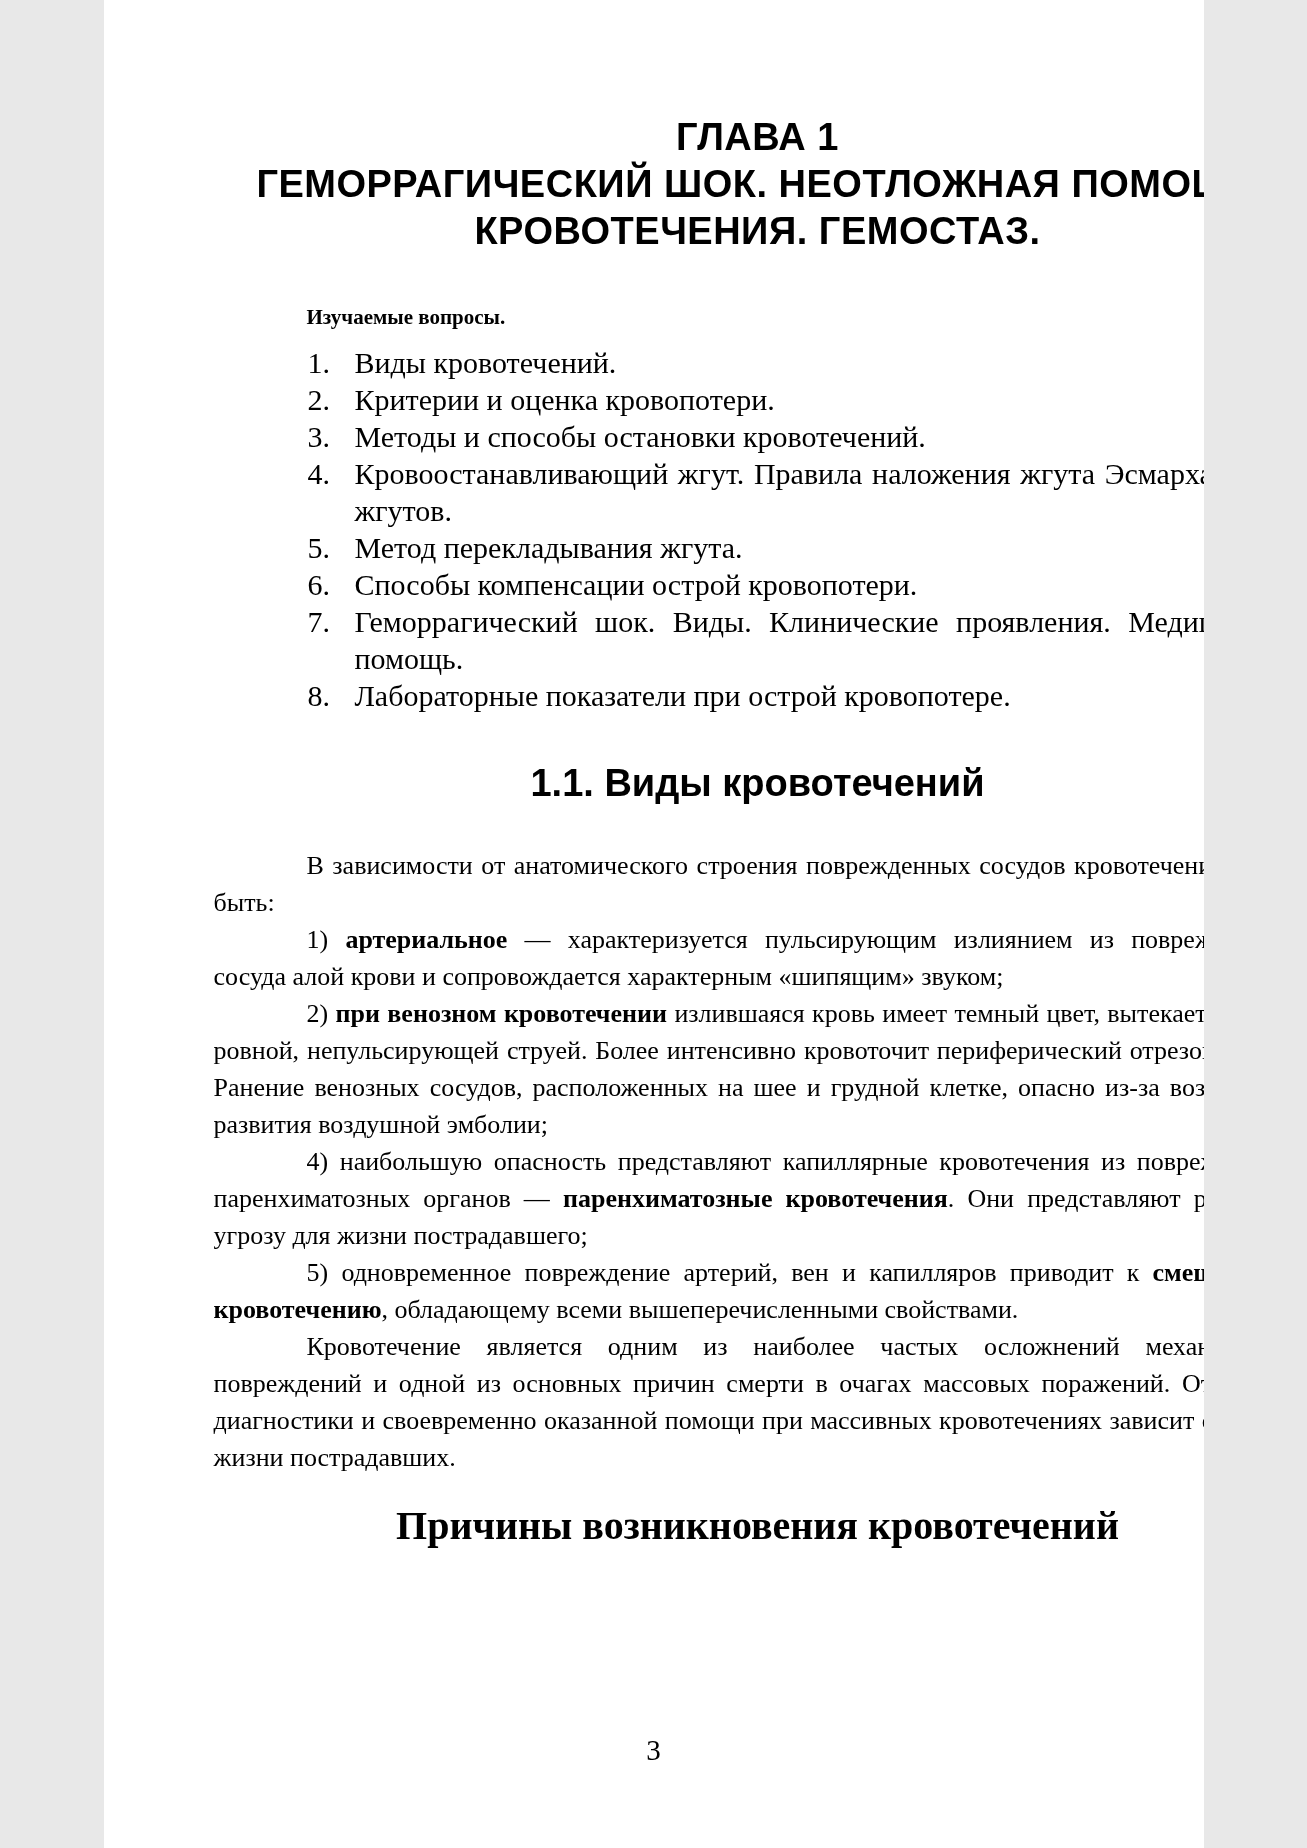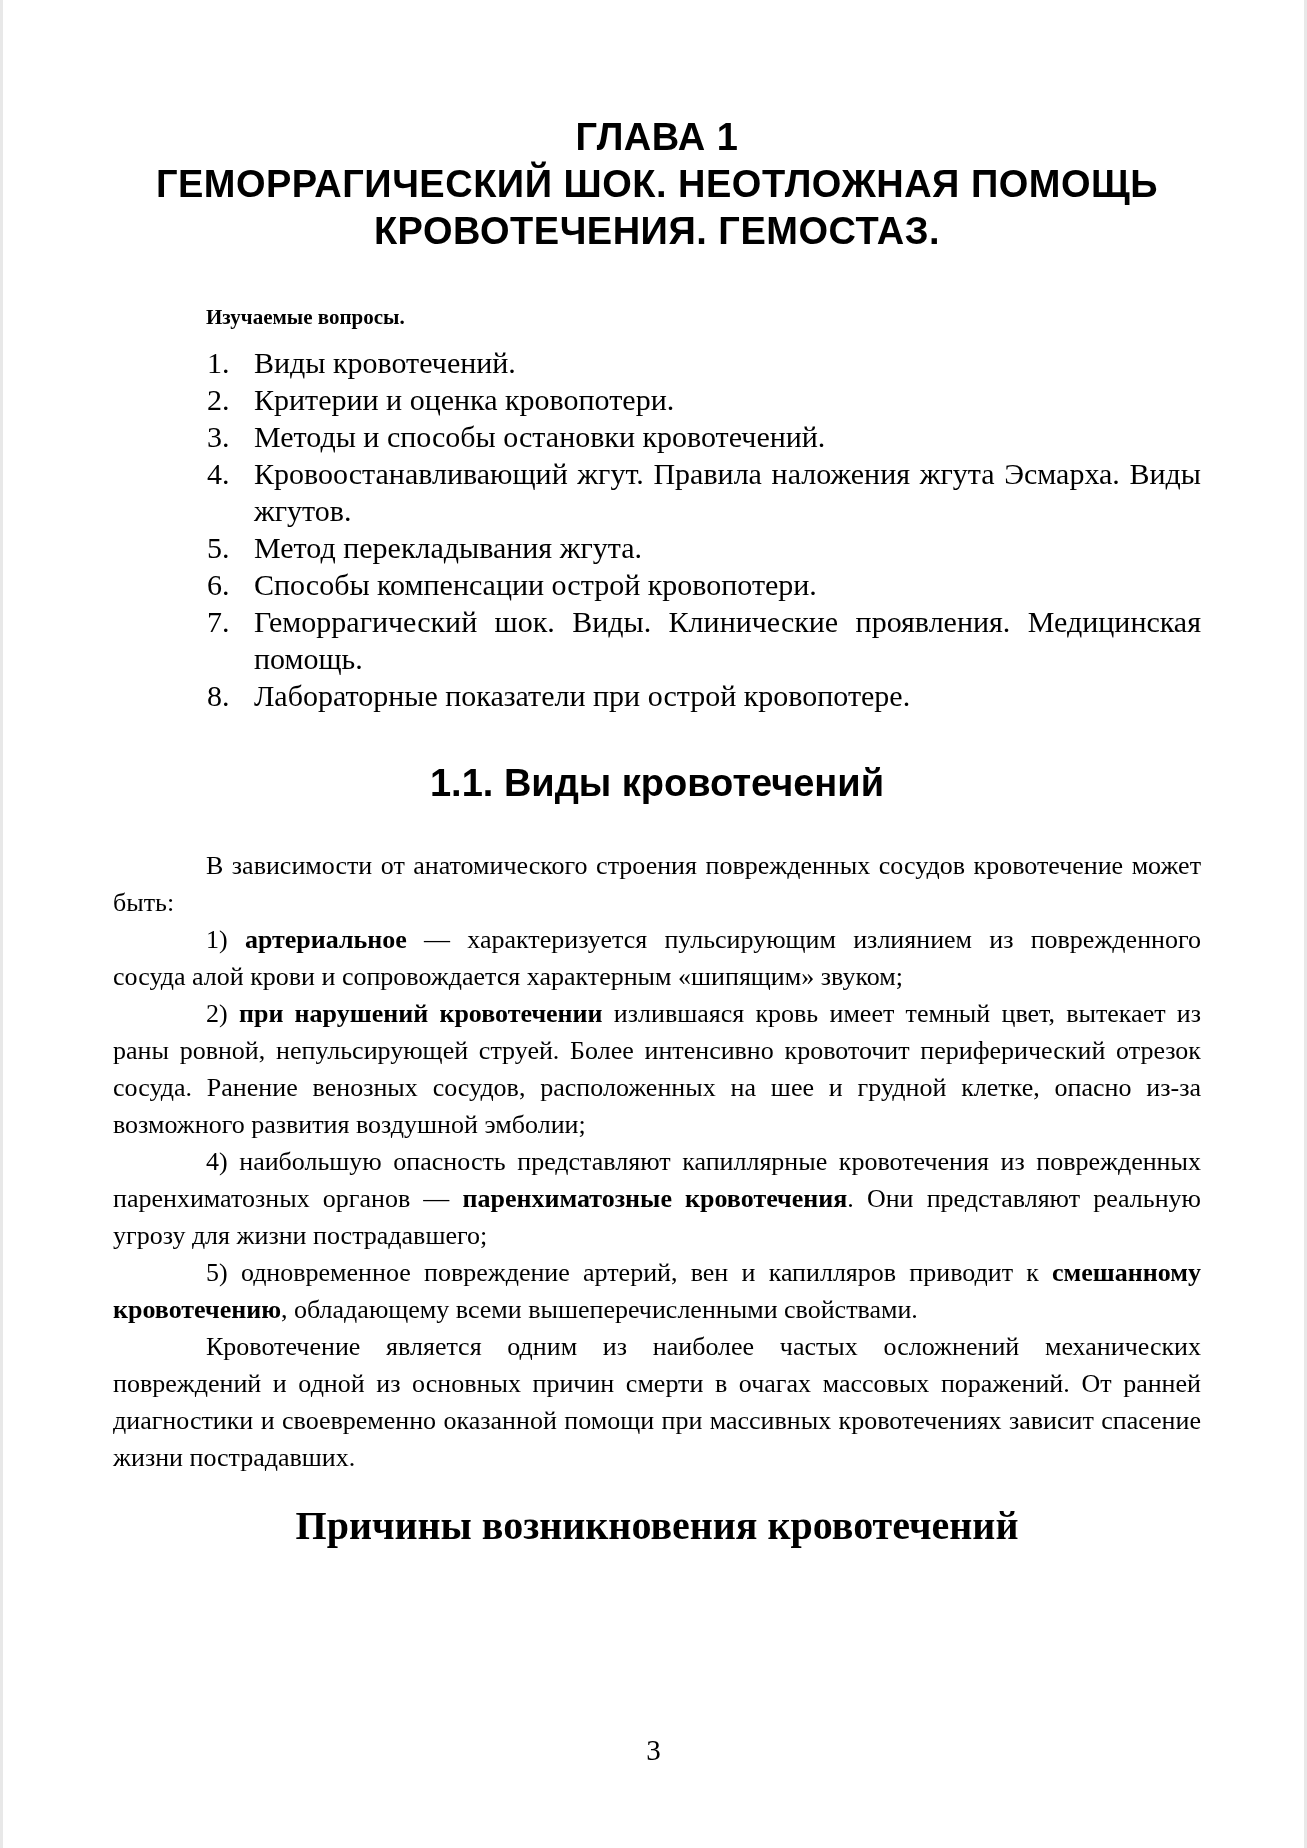--- a/index.html
+++ b/index.html
@@ -2,21 +2,21 @@
 <html lang="ru"><head>
 <meta charset="utf-8">
 <style>
   html, body {
     margin: 0;
     padding: 0;
     background: #e8e8e8;
   }
   .page {
     position: relative;
-    width: 1301px;
+    width: 1100px;
     height: 1848px;
     margin: 0 auto;
     background: #ffffff;
     color: #000000;
     font-family: "Liberation Serif", "DejaVu Serif", serif;
     overflow: hidden;
   }
   .content {
     position: absolute;
     left: 110px;
@@ -136,21 +136,21 @@
         <span>Лабораторные показатели при острой кровопотере.</span>
       </div>
     </div>
 
     <h2 class="section-heading">1.1. Виды кровотечений</h2>
 
     <p class="para"><span>В зависимости от анатомического строения поврежденных сосудов кровотечение может быть:</span><b></b><span></span></p>
 
     <p class="para"><span>1) </span><b>артериальное</b><span> — характеризуется пульсирующим излиянием из поврежденного сосуда алой крови и сопровождается характерным «шипящим» звуком;</span></p>
 
-    <p class="para"><span>2) </span><b>при нарушений кровотечении</b><span> излившаяся кровь имеет темный цвет, вытекает из раны ровной, непульсирующей струей. Более интенсивно кровоточит периферический отрезок сосуда. Ранение венозных сосудов, расположенных на шее и грудной клетке, опасно из-за возможного развития воздушной эмболии;</span></p>
+    <p class="para"><span>2) </span><b>при венозном кровотечении</b><span> излившаяся кровь имеет темный цвет, вытекает из раны ровной, непульсирующей струей. Более интенсивно кровоточит периферический отрезок сосуда. Ранение венозных сосудов, расположенных на шее и грудной клетке, опасно из-за возможного развития воздушной эмболии;</span></p>
 
 
     <p class="para"><span>4) наибольшую опасность представляют капиллярные кровотечения из поврежденных паренхиматозных органов — </span><b>паренхиматозные кровотечения</b><span>. Они представляют реальную угрозу для жизни пострадавшего;</span></p>
 
     <p class="para"><span>5) одновременное повреждение артерий, вен и капилляров приводит к </span><b>смешанному кровотечению</b><span>, обладающему всеми вышеперечисленными свойствами.</span></p>
 
     <p class="para"><span>Кровотечение является одним из наиболее частых осложнений механических повреждений и одной из основных причин смерти в очагах массовых поражений. От ранней диагностики и своевременно оказанной помощи при массивных кровотечениях зависит спасение жизни пострадавших.</span><b></b><span></span></p>
 
     <h3 class="causes-heading">Причины возникновения кровотечений</h3>
 

